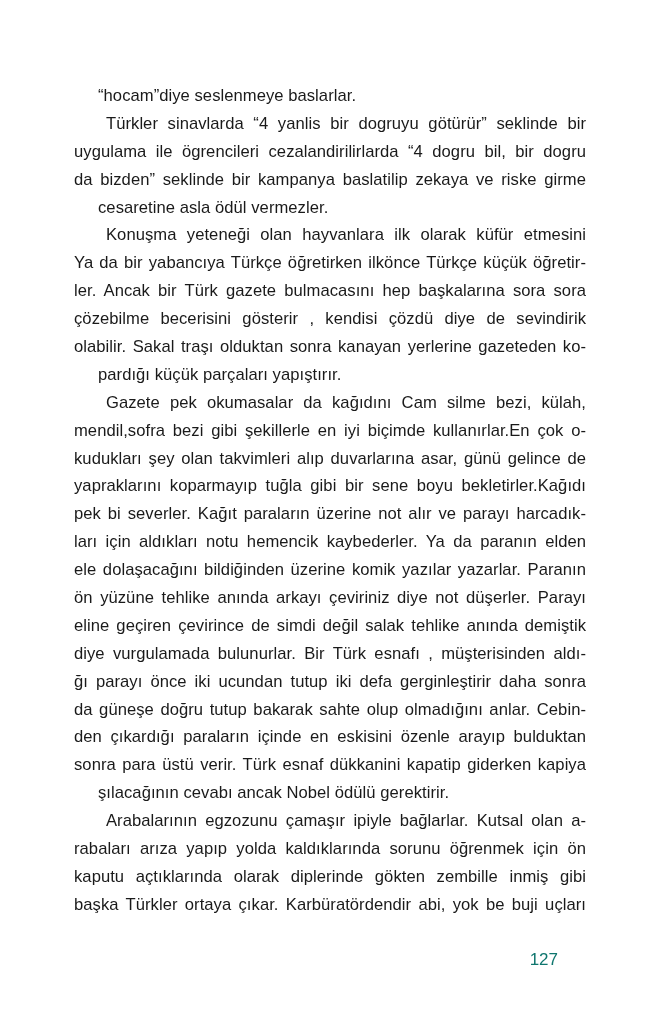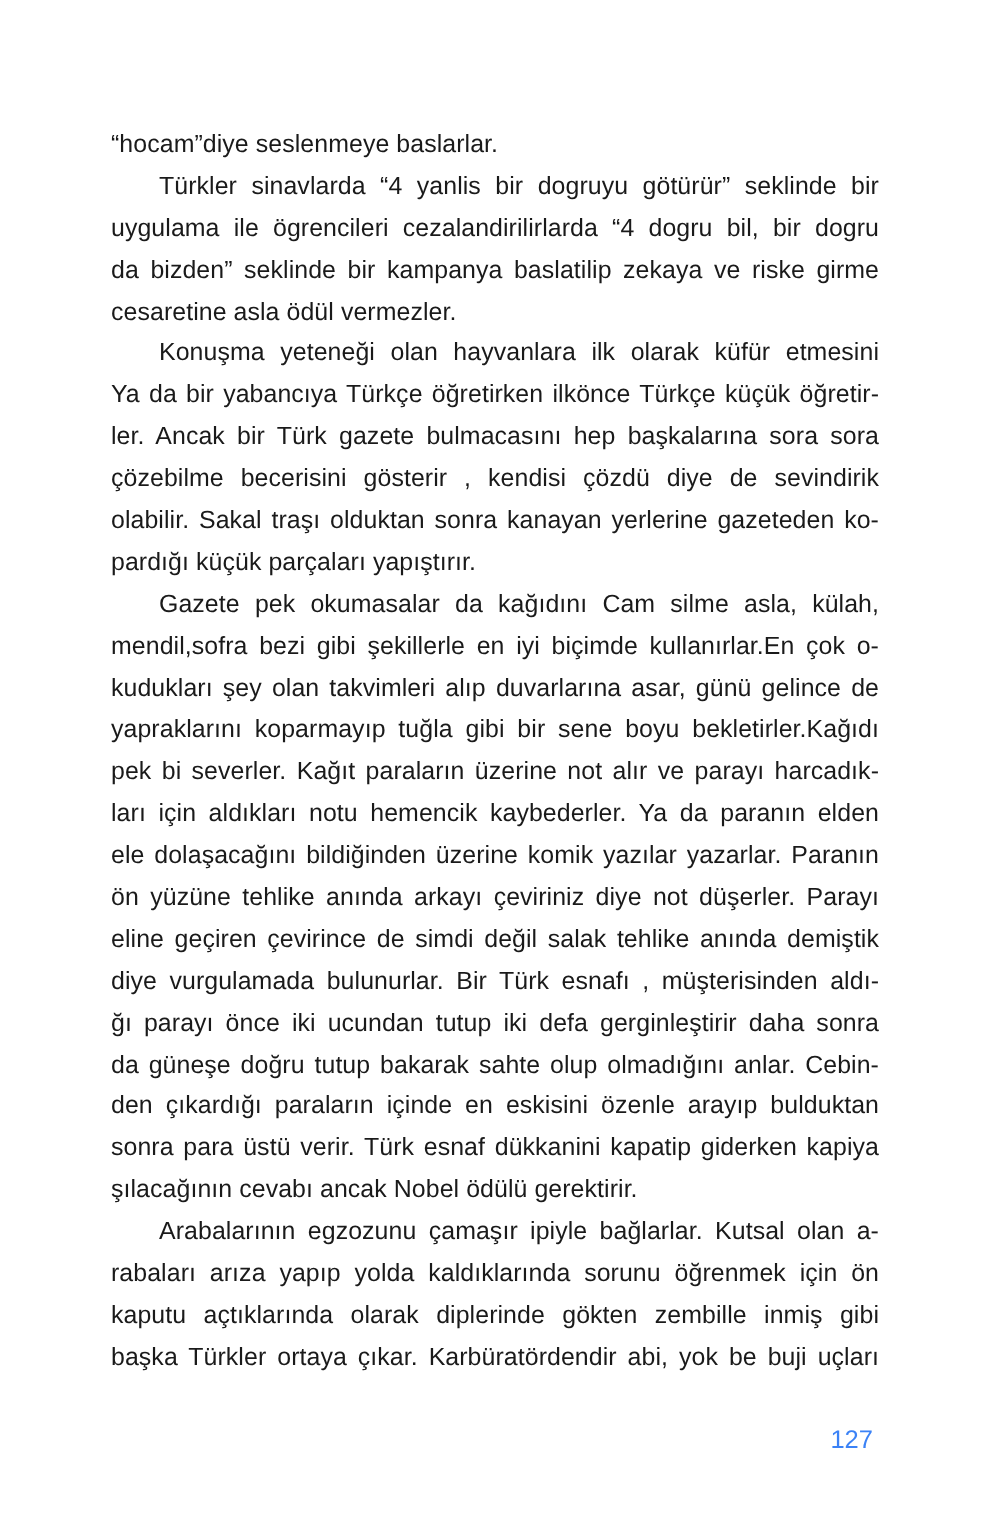--- a/index.html
+++ b/index.html
@@ -26,33 +26,34 @@
       height: 27.9px;
       line-height: 27.9px;
       font-size: 16.6px;
       white-space: nowrap;
       text-align: justify;
       text-align-last: justify;
       letter-spacing: 0.05px;
     }
     .line.last {
       text-align-last: left;
+      margin-left: 24px;
     }
     .line.indent {
       padding-left: 32px;
     }
     .page-number {
       position: absolute;
-      left: 540px;
+      left: 516px;
       top: 948px;
       width: 42px;
       text-align: right;
       font-size: 17px;
       line-height: 24px;
-      color: #3b82f6;
+      color: #0f766e;
     }
   </style>
 </head>
 <body>
 
 <div class="page">
 
   <div>
     <span class="line last">“hocam”diye seslenmeye baslarlar.</span>
   </div>
@@ -67,21 +68,21 @@
   <div>
     <span class="line indent">Konuşma yeteneği olan hayvanlara ilk olarak küfür etmesini</span>
     <span class="line">Ya da bir yabancıya Türkçe öğretirken ilkönce Türkçe küçük öğretir-</span>
     <span class="line">ler. Ancak bir Türk gazete bulmacasını hep başkalarına sora sora</span>
     <span class="line">çözebilme becerisini gösterir , kendisi çözdü diye de  sevindirik</span>
     <span class="line">olabilir. Sakal traşı olduktan sonra kanayan yerlerine gazeteden ko-</span>
     <span class="line last">pardığı küçük parçaları yapıştırır.</span>
   </div>
 
   <div>
-    <span class="line indent">Gazete pek okumasalar da  kağıdını Cam silme asla, külah,</span>
+    <span class="line indent">Gazete pek okumasalar da  kağıdını Cam silme bezi, külah,</span>
     <span class="line">mendil,sofra bezi gibi şekillerle en iyi biçimde kullanırlar.En çok o-</span>
     <span class="line">kudukları şey olan takvimleri alıp duvarlarına asar, günü gelince de</span>
     <span class="line">yapraklarını koparmayıp tuğla gibi bir sene boyu bekletirler.Kağıdı</span>
     <span class="line">pek bi severler. Kağıt paraların üzerine not alır ve parayı harcadık-</span>
     <span class="line">ları için aldıkları notu hemencik kaybederler. Ya da paranın elden</span>
     <span class="line">ele dolaşacağını bildiğinden üzerine komik yazılar yazarlar. Paranın</span>
     <span class="line">ön yüzüne tehlike anında arkayı çeviriniz diye not düşerler. Parayı</span>
     <span class="line">eline geçiren  çevirince de simdi değil salak tehlike anında demiştik</span>
     <span class="line">diye vurgulamada bulunurlar. Bir Türk esnafı , müşterisinden aldı-</span>
     <span class="line">ğı parayı önce iki ucundan tutup iki defa gerginleştirir daha sonra</span>

